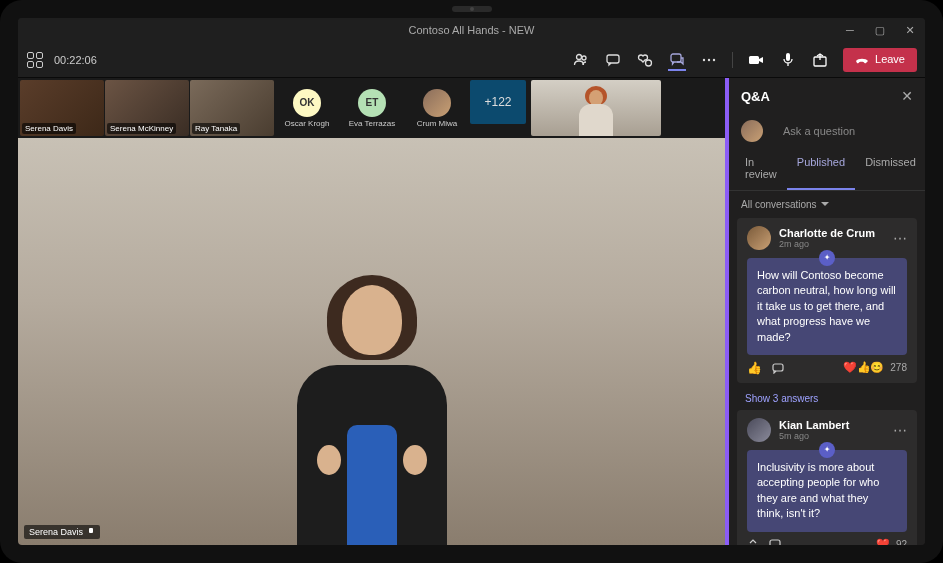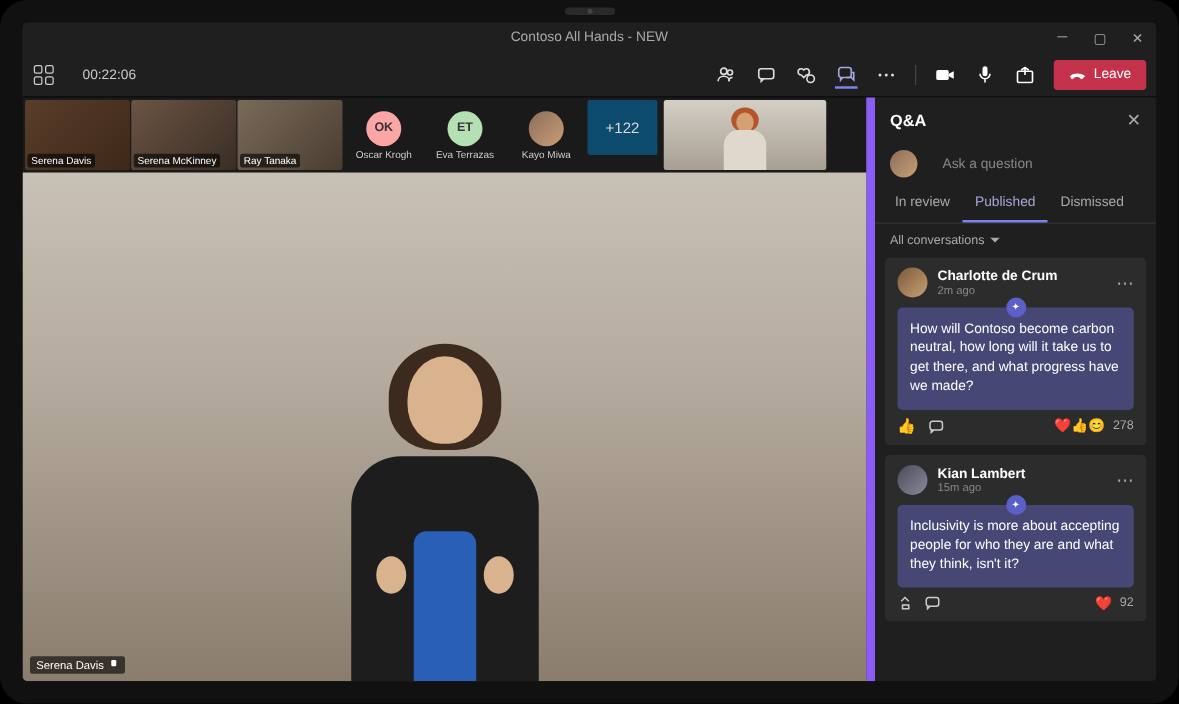--- a/index.html
+++ b/index.html
@@ -5,21 +5,21 @@
 *{margin:0;padding:0;box-sizing:border-box;font-family:'Segoe UI',sans-serif}
 body{background:#000;display:flex;align-items:center;justify-content:center;height:100vh}
 .device{width:943px;height:563px;background:#111;border-radius:22px;padding:18px;position:relative;box-shadow:0 0 30px rgba(0,0,0,.5)}
 .camera{position:absolute;top:6px;left:50%;transform:translateX(-50%);width:40px;height:6px;background:#2a2a2a;border-radius:3px}
 .camera::after{content:"";position:absolute;left:50%;top:50%;transform:translate(-50%,-50%);width:4px;height:4px;background:#444;border-radius:50%}
 .screen{width:100%;height:100%;background:#1f1f1f;border-radius:4px;overflow:hidden;display:flex;flex-direction:column;color:#e5e5e5;font-size:11px}
 .titlebar{height:24px;background:#1f1f1f;display:flex;align-items:center;justify-content:center;position:relative;color:#aaa;font-size:11px}
 .wincontrols{position:absolute;right:0;top:0;display:flex;height:100%}
 .wincontrol{width:30px;display:flex;align-items:center;justify-content:center;color:#aaa;cursor:pointer}
 .toolbar{height:36px;background:#1f1f1f;display:flex;align-items:center;padding:0 8px;border-bottom:1px solid #0a0a0a}
-.toolbar-left{display:flex;align-items:center;gap:22px}
+.toolbar-left{display:flex;align-items:center;gap:10px}
 .gridicon{width:16px;height:16px;display:grid;grid-template-columns:1fr 1fr;gap:2px}
 .gridicon span{border:1px solid #ccc;border-radius:2px}
 .timer{color:#ccc;font-size:11px}
 .toolbar-right{margin-left:auto;display:flex;align-items:center;gap:14px}
 .tb-btn{color:#ddd;cursor:pointer;display:flex;align-items:center;justify-content:center;width:18px;height:18px;position:relative}
 .tb-btn.active{border-bottom:2px solid #7b83eb;padding-bottom:2px;margin-bottom:-4px}
 .divider{width:1px;height:16px;background:#444}
 .leave-btn{background:#c4314b;color:#fff;padding:5px 12px;border-radius:3px;display:flex;gap:6px;cursor:pointer}
 .content{flex:1;display:flex;min-height:0}
 .video-area{flex:1;display:flex;flex-direction:column;min-width:0;background:#000}
@@ -41,21 +41,21 @@
 .hand{width:24px;height:30px;background:#d9b28e;border-radius:50%;position:absolute;bottom:70px}
 .hand.l{left:45px}.hand.r{right:45px}
 .speaker-label{position:absolute;bottom:6px;left:6px;background:rgba(0,0,0,.6);padding:2px 5px;font-size:9px;color:#fff;border-radius:2px;display:flex;align-items:center;gap:4px}
 .p1{background:linear-gradient(135deg,#5a3d2a,#3d2818)}
 .p2{background:linear-gradient(135deg,#6b5444,#3a2d24)}
 .p3{background:linear-gradient(135deg,#7a6a5a,#4a3d30)}
 .spotsil{position:absolute;left:50%;bottom:0;transform:translateX(-50%);width:40px;height:50px}
 .spothead{width:14px;height:16px;background:#d4a074;border-radius:50%;position:absolute;top:4px;left:50%;transform:translateX(-50%)}
 .spothair{width:22px;height:20px;background:#b5542a;border-radius:50%;position:absolute;top:0;left:50%;transform:translateX(-50%);z-index:-1}
 .spotbody{width:34px;height:32px;background:#e0d8cc;border-radius:12px 12px 0 0;position:absolute;bottom:0;left:50%;transform:translateX(-50%)}
-.qa-panel{width:232px;background:#201f1f;display:flex;flex-direction:column;border-left:7px solid #8b5cf6}
+.qa-panel{width:200px;background:#201f1f;display:flex;flex-direction:column;border-left:4px solid #8b5cf6}
 .qa-header{display:flex;align-items:center;justify-content:space-between;padding:10px 12px}
 .qa-title{font-size:13px;font-weight:600;color:#fff}
 .qa-close{color:#aaa;cursor:pointer;font-size:14px}
 .ask-row{display:flex;align-items:center;gap:20px;padding:6px 12px}
 .ask-avatar{width:22px;height:22px;border-radius:50%;background:linear-gradient(135deg,#8a6d5b,#c9a074)}
 .ask-input{flex:1;color:#888;font-size:11px}
 .qa-tabs{display:flex;border-bottom:1px solid #333;padding:0 6px}
 .qa-tab{padding:8px 10px;font-size:11px;color:#aaa;cursor:pointer;border-bottom:2px solid transparent}
 .qa-tab.active{color:#a6a7dc;border-bottom-color:#7b83eb}
 .qa-filter{padding:8px 12px;font-size:10px;color:#aaa;display:flex;align-items:center;gap:4px;cursor:pointer}
@@ -175,30 +175,30 @@
           <div class="tile p1">
               <div class="tile-label">Serena Davis</div>
             </div>
           <div class="tile p2">
               <div class="tile-label">Serena McKinney</div>
             </div>
           <div class="tile p3">
               <div class="tile-label">Ray Tanaka</div>
             </div>
           <div class="avatar-cell">
-            <div class="avatar" style="background:#fca5a5">OK</div>
+            <div class="avatar" style="background:#fef9c3">OK</div>
             <div class="avatar-name">Oscar Krogh</div>
           </div>
           <div class="avatar-cell">
             <div class="avatar" style="background:#b4e0b4">ET</div>
             <div class="avatar-name">Eva Terrazas</div>
           </div>
           <div class="avatar-cell">
             <div class="avatar img"></div>
-            <div class="avatar-name">Kayo Miwa</div>
+            <div class="avatar-name">Crum Miwa</div>
           </div>
           <div class="overflow-tile">+122</div>
           <div class="spotlight">
             <div class="spotsil">
                 <div class="spothair"></div>
                 <div class="spothead"></div>
                 <div class="spotbody"></div>
               </div>
           </div>
         </div>
@@ -265,27 +265,28 @@
                     <rect x="1" y="2" width="10" height="7" rx="2"></rect>
                     <path d="M4 9l-2 2v-2"></path>
                   </svg>
                 </span>
               <div class="q-reactions">
                 <span>❤️👍😊</span>
                 <span class="q-count">278</span>
               </div>
             </div>
           </div>
+          <div class="show-answers">Show 3 answers</div>
 
           <div class="q-card">
             <div class="q-head">
               <div class="q-avatar b"></div>
               <div class="q-meta">
                 <div class="q-name">Kian Lambert</div>
-                <div class="q-time">15m ago</div>
+                <div class="q-time">5m ago</div>
               </div>
               <div class="q-more">⋯</div>
             </div>
             <div class="q-body">
               <div class="q-badge">✦</div>
               <span>Inclusivity is more about accepting people for who they are and what they think, isn't it?</span>
             </div>
             <div class="q-actions">
               <span class="q-action">
                   <svg width="12" height="12" viewBox="0 0 12 12" fill="none" stroke="#ccc" stroke-width="1.2">

